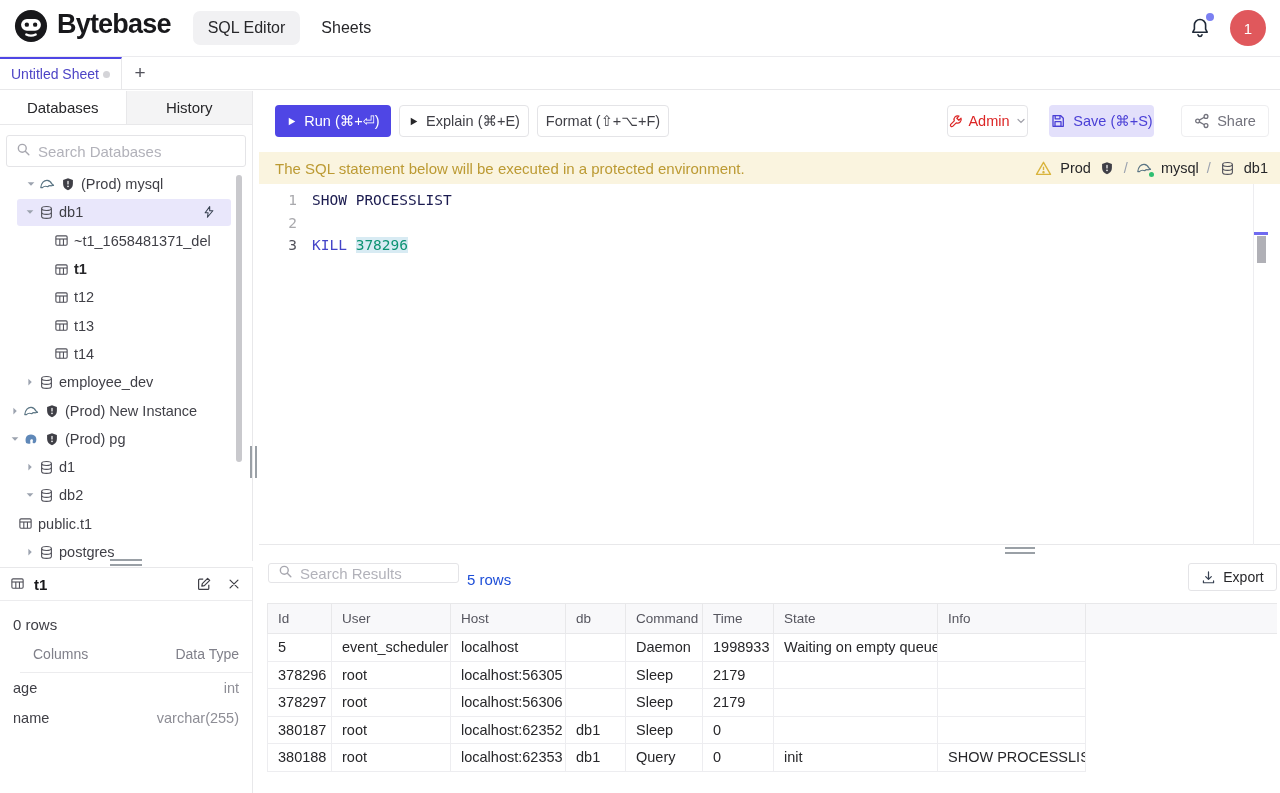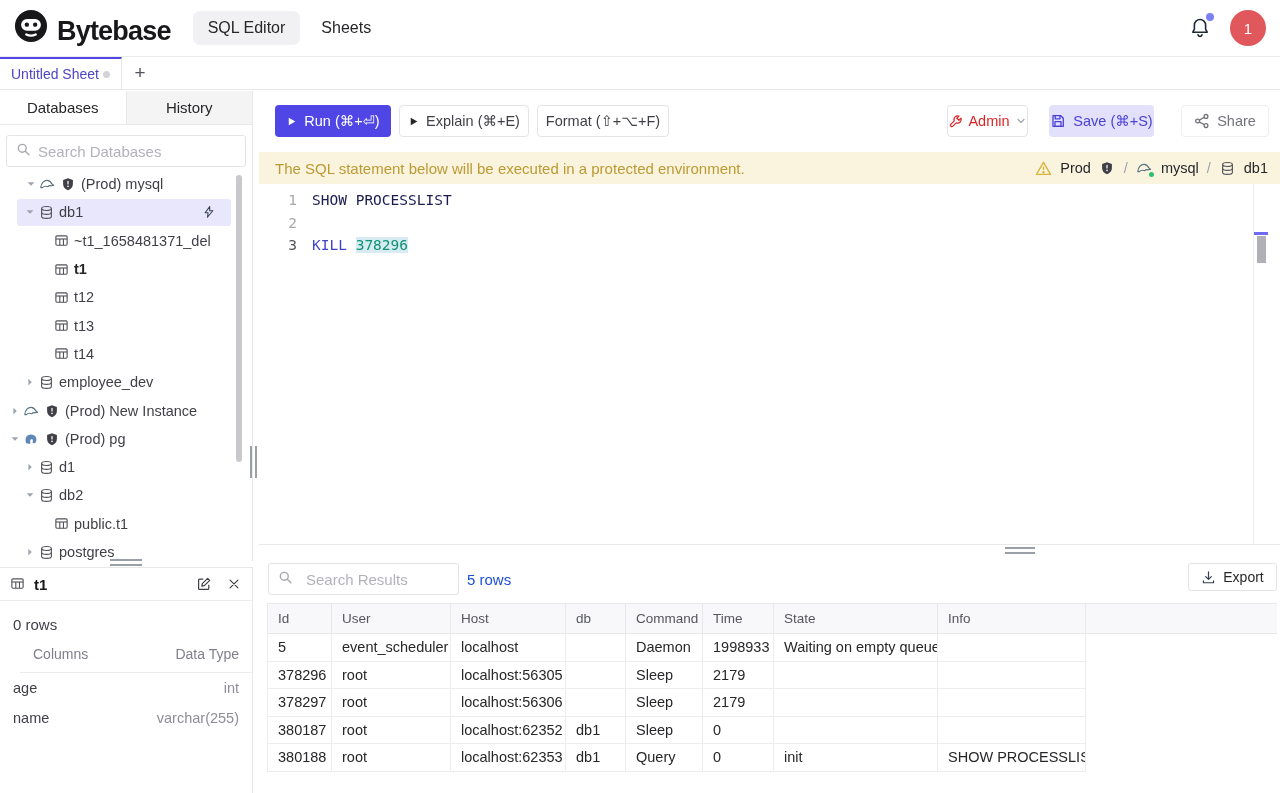--- a/index.html
+++ b/index.html
@@ -1,21 +1,21 @@
 <!DOCTYPE html>
 <html><head>
 <meta charset="utf-8">
 <style>
   * { margin:0; padding:0; box-sizing:border-box; }
   body { font-family:"Liberation Sans", sans-serif; background:#fff; }
   #screen { position:relative; width:1280px; height:793px; background:#fff; overflow:hidden; }
 
   
   #app-header { position:absolute; top:0; left:0; right:0; height:57px; display:flex; align-items:center; padding:0 14px; border-bottom:1px solid #ebebee; background:#fff; }
-  .brand { display:flex; align-items:flex-end; gap:9px; }
+  .brand { display:flex; align-items:flex-start; gap:9px; }
   .brand-text { font-size:27px; font-weight:bold; color:#18181b; letter-spacing:-0.8px; }
   #main-nav { display:flex; align-items:center; gap:6px; margin-left:22px; }
   .nav-item { font-size:16px; color:#27272a; padding:8px 15px; border-radius:7px; cursor:pointer; }
   .nav-item.active { background:#f1f1f3; }
   .header-right { margin-left:auto; display:flex; align-items:center; gap:18px; }
   .bell-wrap { position:relative; width:24px; height:24px; cursor:pointer; }
   .bell-dot { position:absolute; top:-3px; right:-2px; width:8px; height:8px; border-radius:50%; background:#7b80f2; }
   .avatar { width:36px; height:36px; border-radius:50%; background:#e0585c; color:#fff; display:flex; align-items:center; justify-content:center; font-size:15px; cursor:pointer; }
 
   
@@ -85,21 +85,21 @@
   .tok-keyword-blue { color:#4444c8; }
   .tok-plain { color:#27272a; }
   .tok-number-highlight { color:#0d9373; background:#d8ebf3; }
   .ov-sep { position:absolute; top:184px; right:26px; width:1px; height:361px; background:#ededf0; }
   .ov-line { position:absolute; top:232px; right:12px; width:14px; height:3px; background:#6f6af0; }
   .ov-thumb { position:absolute; top:236px; right:14px; width:9px; height:27px; background:#b0b0b6; }
   .grip-main { position:absolute; top:547px; left:1005px; width:30px; height:7px; border-top:2px solid #9aa0a6; border-bottom:2px solid #9aa0a6; cursor:row-resize; }
 
   
   #results { position:absolute; top:555px; left:259px; right:0; bottom:0; background:#fff; }
-  .res-search { position:absolute; left:9px; top:8px; width:191px; height:32px; border:1px solid #e4e4e7; border-radius:3px; display:flex; align-items:center; padding:0 9px; gap:13px; }
+  .res-search { position:absolute; left:9px; top:8px; width:191px; height:20px; border:1px solid #e4e4e7; border-radius:3px; display:flex; align-items:center; padding:0 9px; gap:7px; }
   .res-search input { border:none; outline:none; font-size:15px; width:100%; font-family:"Liberation Sans",sans-serif; color:#3f3f46; }
   .res-search input::placeholder { color:#b2b2ba; }
   .res-count { position:absolute; left:208px; top:8px; height:32px; display:flex; align-items:center; font-size:15px; color:#1d4ed8; }
   .btn-export { position:absolute; right:3px; top:8px; width:89px; height:28px; border:1px solid #e4e4e7; border-radius:3px; display:flex; align-items:center; justify-content:center; gap:7px; font-size:14px; color:#27272a; background:#fff; cursor:pointer; }
   .res-table { position:absolute; left:8px; top:48px; right:3px; }
   .res-head { display:flex; height:31px; background:#f8f8fa; border-top:1px solid #e8e8ea; border-bottom:1px solid #e8e8ea; border-left:1px solid #e8e8ea; }
   .res-hcell { border-right:1px solid #e8e8ea; padding:0 10px; display:flex; align-items:center; font-size:13.5px; color:#55555e; flex:none; }
   .res-hcell.fill { flex:1; border-right:none; }
   .res-row { display:flex; height:27.5px; border-left:1px solid #ededf0; cursor:pointer; }
   .res-cell { border-right:1px solid #ededf0; border-bottom:1px solid #ededf0; padding:0 10px; display:flex; align-items:center; font-size:14.5px; color:#27272a; flex:none; overflow:hidden; white-space:nowrap; }
@@ -335,21 +335,21 @@
           </span>
           <span class="t-icon">
             <svg width="15" height="15" viewBox="0 0 16 16" fill="none" stroke="#52525b" stroke-width="1.2">
               <ellipse cx="8" cy="3.7" rx="5.2" ry="2.1"></ellipse>
               <path d="M2.8 3.7 V12.2 C2.8 13.4 5.1 14.3 8 14.3 C10.9 14.3 13.2 13.4 13.2 12.2 V3.7"></path>
               <path d="M2.8 7.95 C2.8 9.1 5.1 10 8 10 C10.9 10 13.2 9.1 13.2 7.95"></path>
             </svg>
           </span>
           <span class="t-label">db2</span>
         </div>
-        <div class="tree-row" style="padding-left: 36px;">
+        <div class="tree-row" style="">
           <span class="caret"></span>
           <span class="t-icon">
             <svg width="15" height="15" viewBox="0 0 16 16" fill="none" stroke="#52525b" stroke-width="1.2">
               <rect x="2" y="3" width="12" height="10" rx="1.2"></rect>
               <line x1="2" y1="6.4" x2="14" y2="6.4"></line>
               <line x1="6.2" y1="6.4" x2="6.2" y2="13"></line>
               <line x1="10.1" y1="6.4" x2="10.1" y2="13"></line>
             </svg>
           </span>
           <span class="t-label">public.t1</span>

